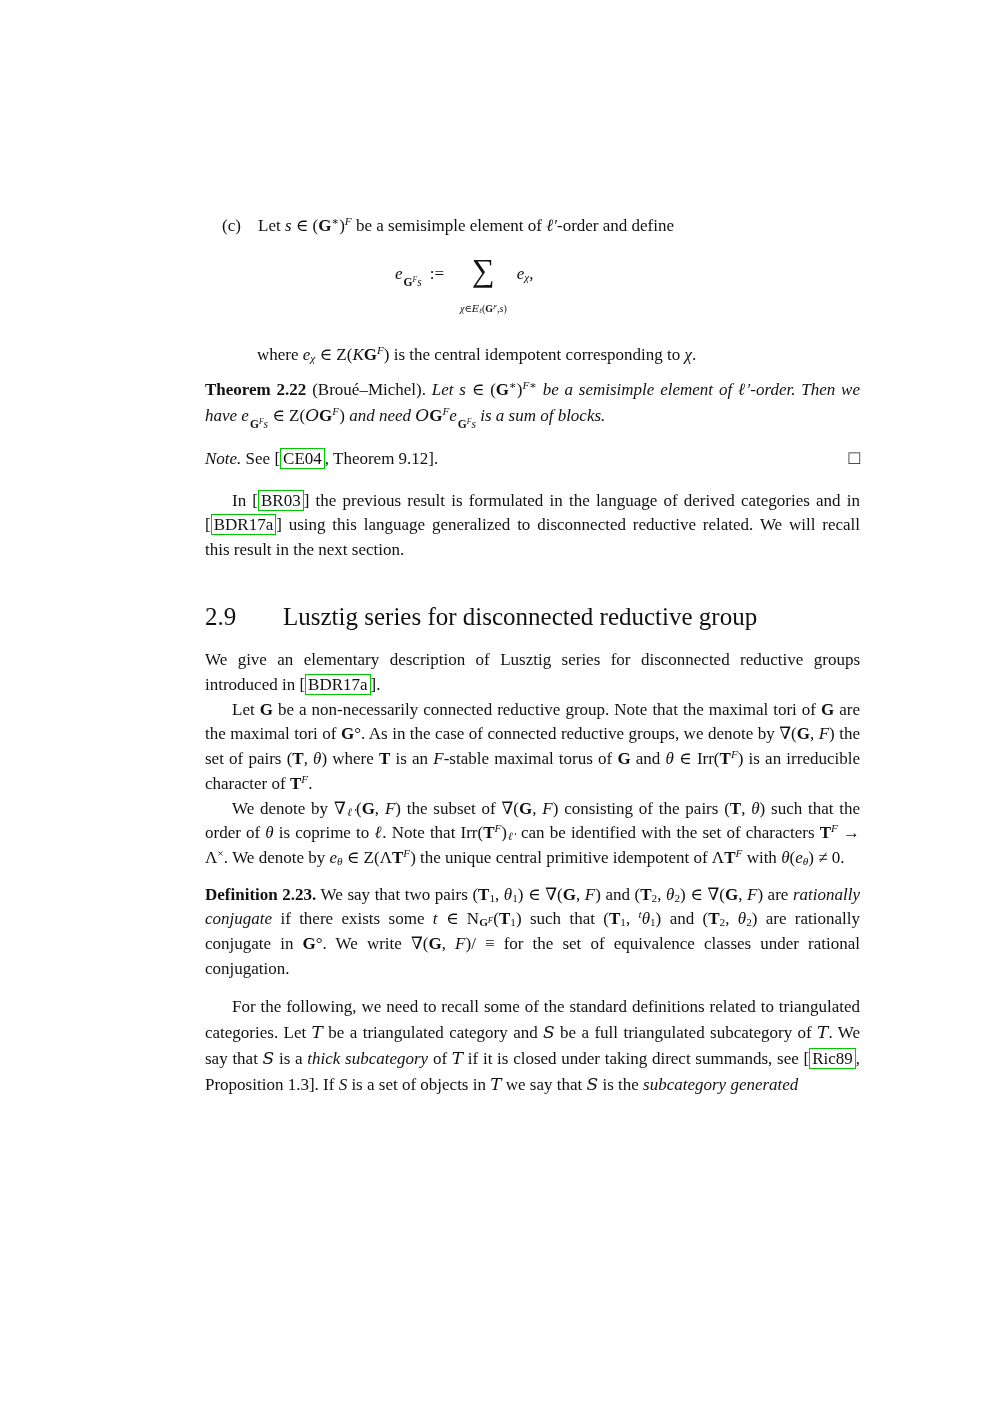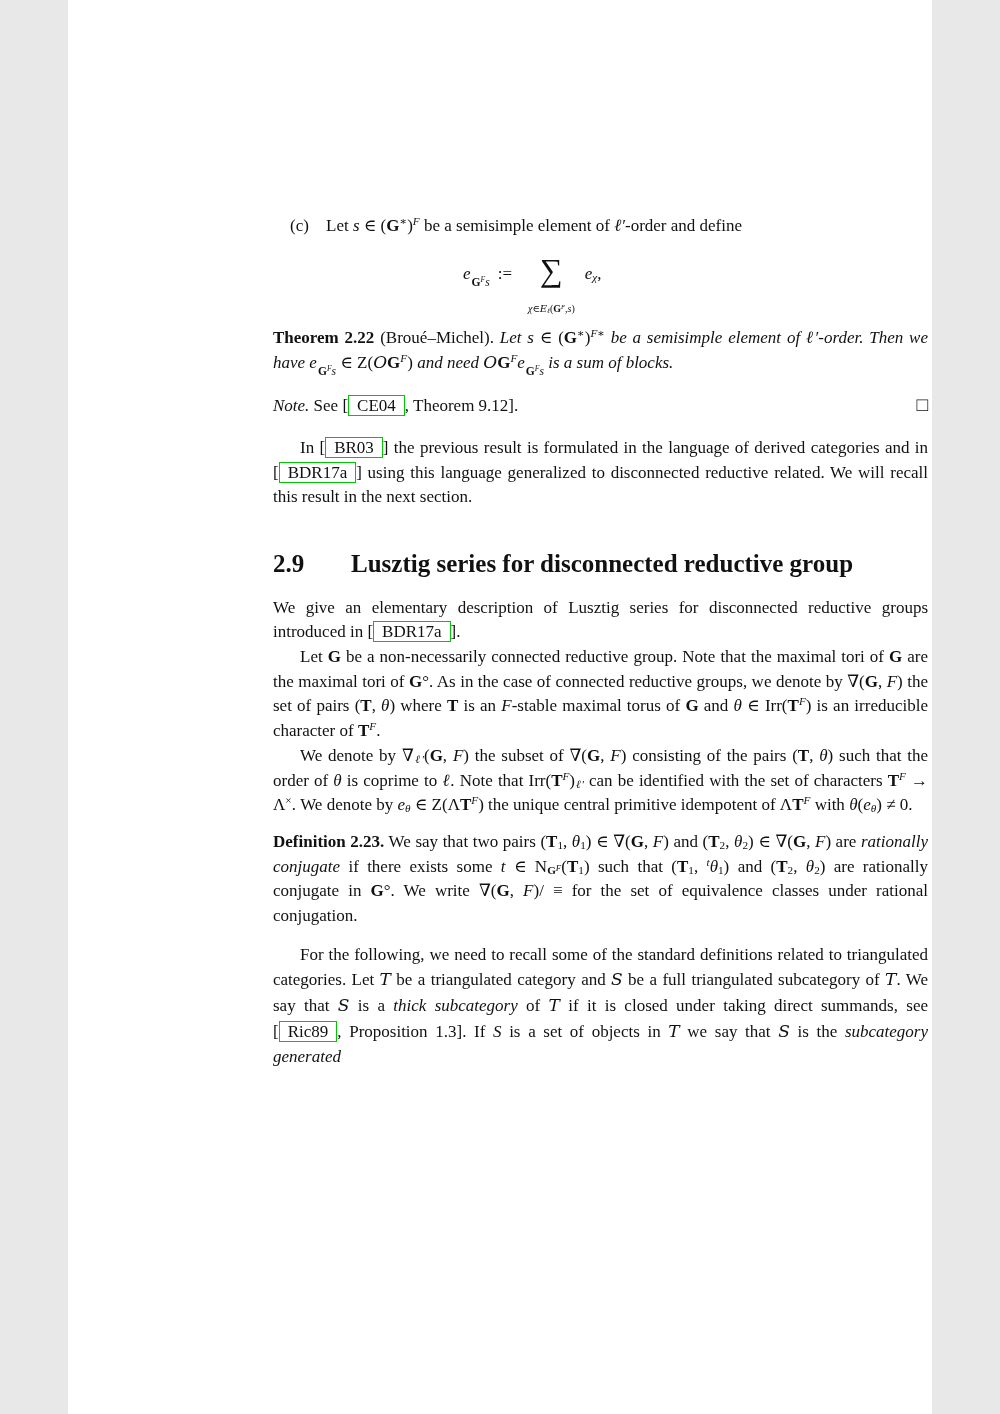--- a/index.html
+++ b/index.html
@@ -1,36 +1,36 @@
 <!DOCTYPE html>
 <html style="--cite: #00C800;"><head>
 <meta charset="utf-8">
 <style>
   html,body{margin:0;padding:0;background:#e8e8e8;}
   .page{
-    position:relative;width:864px;height:1414px;margin:0 auto;
+    position:relative;width:1000px;height:1414px;margin:0 auto;
     background:#ffffff;color:#111111;
     font-family:"Liberation Serif","DejaVu Serif",serif;
     font-size:17px;line-height:24.7px;
   }
   .content{position:absolute;left:205px;top:0;width:655px;padding-top:214px;}
   .par{margin:0;text-align:justify;}
   .indent{text-indent:27px;}
 
   
   .i{font-style:italic;}
   .b{font-weight:700;font-style:normal;}
   .cal{font-style:italic;font-family:"DejaVu Serif",serif;}
   .sup{font-size:66%;vertical-align:0.5em;font-style:italic;line-height:0;}
   .supr{font-size:66%;vertical-align:0.5em;font-style:normal;line-height:0;}
   .sub{font-size:66%;vertical-align:-0.2em;font-style:italic;line-height:0;}
   .subr{font-size:66%;vertical-align:-0.2em;font-style:normal;line-height:0;}
   .subb{font-size:66%;vertical-align:-0.2em;font-weight:700;font-style:normal;line-height:0;}
   .subsup{font-size:52%;vertical-align:0.15em;font-style:italic;line-height:0;}
-  .box{border:1.5px solid var(--cite,#00C800);padding:0 8px;font-style:normal;}
+  .box{border:1.5px solid var(--cite,#00C800);padding:0 2px;font-style:normal;}
   .stk{display:inline-flex;flex-direction:row;align-items:flex-start;
        vertical-align:-0.6em;line-height:1.12;font-size:68%;margin-left:1px;}
   .stk .row{display:block;white-space:nowrap;}
 
   
   .item-c{margin-left:17px;}
   .item-label{display:inline-block;width:36px;}
 
   
   .equation{display:flex;align-items:flex-start;margin:14px 0 0 190px;}
@@ -40,21 +40,21 @@
   .sum-col{display:inline-flex;flex-direction:column;align-items:center;}
   .sum-sym{font-size:32px;line-height:34px;}
   .sum-under{font-size:10px;line-height:13px;margin-top:15px;white-space:nowrap;}
 
   .where{margin:28px 0 0 52px;}
   .theorem{margin-top:11px;}
   .proof-line{margin-top:14px;display:flex;justify-content:space-between;align-items:baseline;}
   .qed{font-size:19px;}
   .p-br03{margin-top:17px;}
 
-  .section{display:flex;font-weight:700;font-size:25px;line-height:35.5px;margin:36px 0 0 0;}
+  .section{display:flex;font-weight:400;font-size:25px;line-height:35.5px;margin:36px 0 0 0;}
   .sec-num{flex:none;width:78px;}
   .sec-title{width:570px;}
 
   .p-intro{margin-top:14px;}
   .p-def{margin-top:12px;}
   .p-final{margin-top:14px;}
 
   .footer{position:absolute;left:205px;width:655px;top:1236px;text-align:center;}
 </style>
 </head>
@@ -77,20 +77,21 @@
       <span class="eq-assign">:=</span>
       <span class="sum-col">
         <span class="sum-sym">∑</span>
         <span class="sum-under"><span class="i">χ</span><span>∈</span><span class="cal">E</span><span class="sub">ℓ</span><span>(</span><span class="b">G</span><span class="sup">F</span><span>,</span><span class="i">s</span><span>)</span></span>
       </span>
       <span class="eq-rhs">
         <span class="i">e</span><span class="sub">χ</span><span>,</span>
       </span>
     </div>
 
+    <div class="where par"><span>where </span><span class="i">e</span><span class="sub">χ</span><span> ∈ Z(</span><span class="i">K</span><span class="b">G</span><span class="sup">F</span><span>) is the central idempotent corresponding to </span><span class="i">χ</span><span>.</span></div>
 
     <div class="theorem par"><span class="b">Theorem 2.22</span><span> (Broué–Michel). </span><span class="i">Let </span><span class="i">s</span><span class="i"> ∈ </span><span>(</span><span class="b">G</span><span class="supr">∗</span><span>)</span><span class="sup">F∗</span><span class="i"> be a semisimple element of </span><span class="i">ℓ′</span><span class="i">-order. Then we have </span><span class="i">e</span><span class="stk">
           <span class="row"><span class="b">G</span><span class="sup">F</span></span>
           <span class="row"><span class="i">s</span></span>
         </span><span> ∈ Z(</span><span class="cal">O</span><span class="b">G</span><span class="sup">F</span><span>) </span><span class="i">and need </span><span class="cal">O</span><span class="b">G</span><span class="sup">F</span><span class="i">e</span><span class="stk">
           <span class="row"><span class="b">G</span><span class="sup">F</span></span>
           <span class="row"><span class="i">s</span></span>
         </span><span class="i"> is a sum of blocks.</span></div>
 
     <div class="proof-line">

